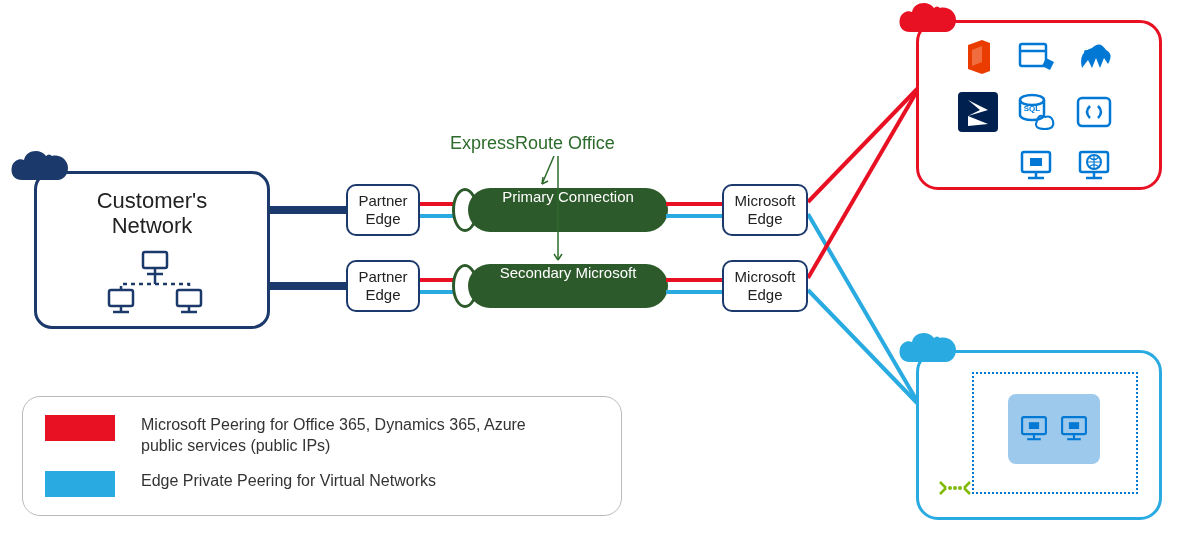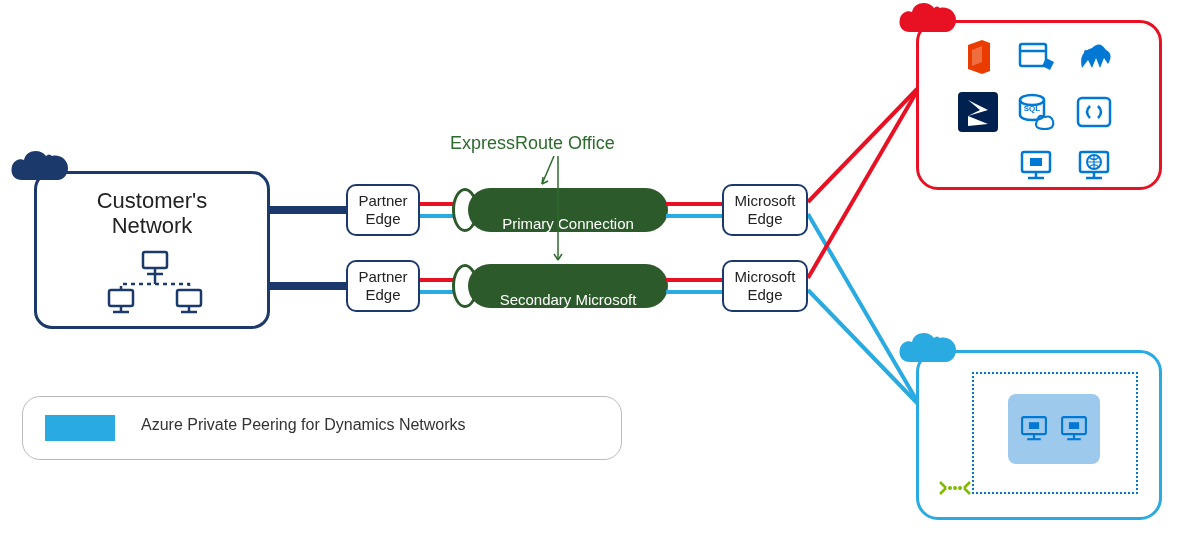--- a/index.html
+++ b/index.html
@@ -43,21 +43,21 @@
     background: #1b3a6b;
   }
   .cylinder {
     position: absolute;
     width: 200px;
     height: 44px;
     background: #2d5a2a;
     border-radius: 22px / 22px;
     color: #fff;
     display: flex;
-    align-items: flex-end;
+    align-items: flex-start;
     justify-content: center;
     font-size: 15px;
   }
   .cyl-cap {
     position: absolute;
     width: 26px;
     height: 44px;
     background: #fff;
     border: 3px solid #2d5a2a;
     border-radius: 50%;
@@ -276,16 +276,20 @@
 </div>
 <svg style="position:absolute; left:938px; top:476px;" width="34" height="24" viewBox="0 0 34 24">
     <path d="M8 12 L2 6 M8 12 L2 18 M26 12 L32 6 M26 12 L32 18" stroke="#7fba00" stroke-width="2.5" fill="none"></path>
     <circle cx="12" cy="12" r="2" fill="#7fba00"></circle>
     <circle cx="17" cy="12" r="2" fill="#7fba00"></circle>
     <circle cx="22" cy="12" r="2" fill="#7fba00"></circle>
   </svg>
 
 <div class="legend-box" style="left:22px; top:396px; width:600px;">
   <div class="legend-row">
+    <div class="legend-swatch" style="background:#e81123;"></div>
+    <div class="legend-text">Microsoft Peering for Office 365, Dynamics 365, Azure public services (public IPs)</div>
+  </div>
+  <div class="legend-row">
     <div class="legend-swatch" style="background:#29abe2;"></div>
-    <div class="legend-text">Azure Private Peering for Dynamics Networks</div>
+    <div class="legend-text">Edge Private Peering for Virtual Networks</div>
   </div>
 </div>
 
 </body></html>

